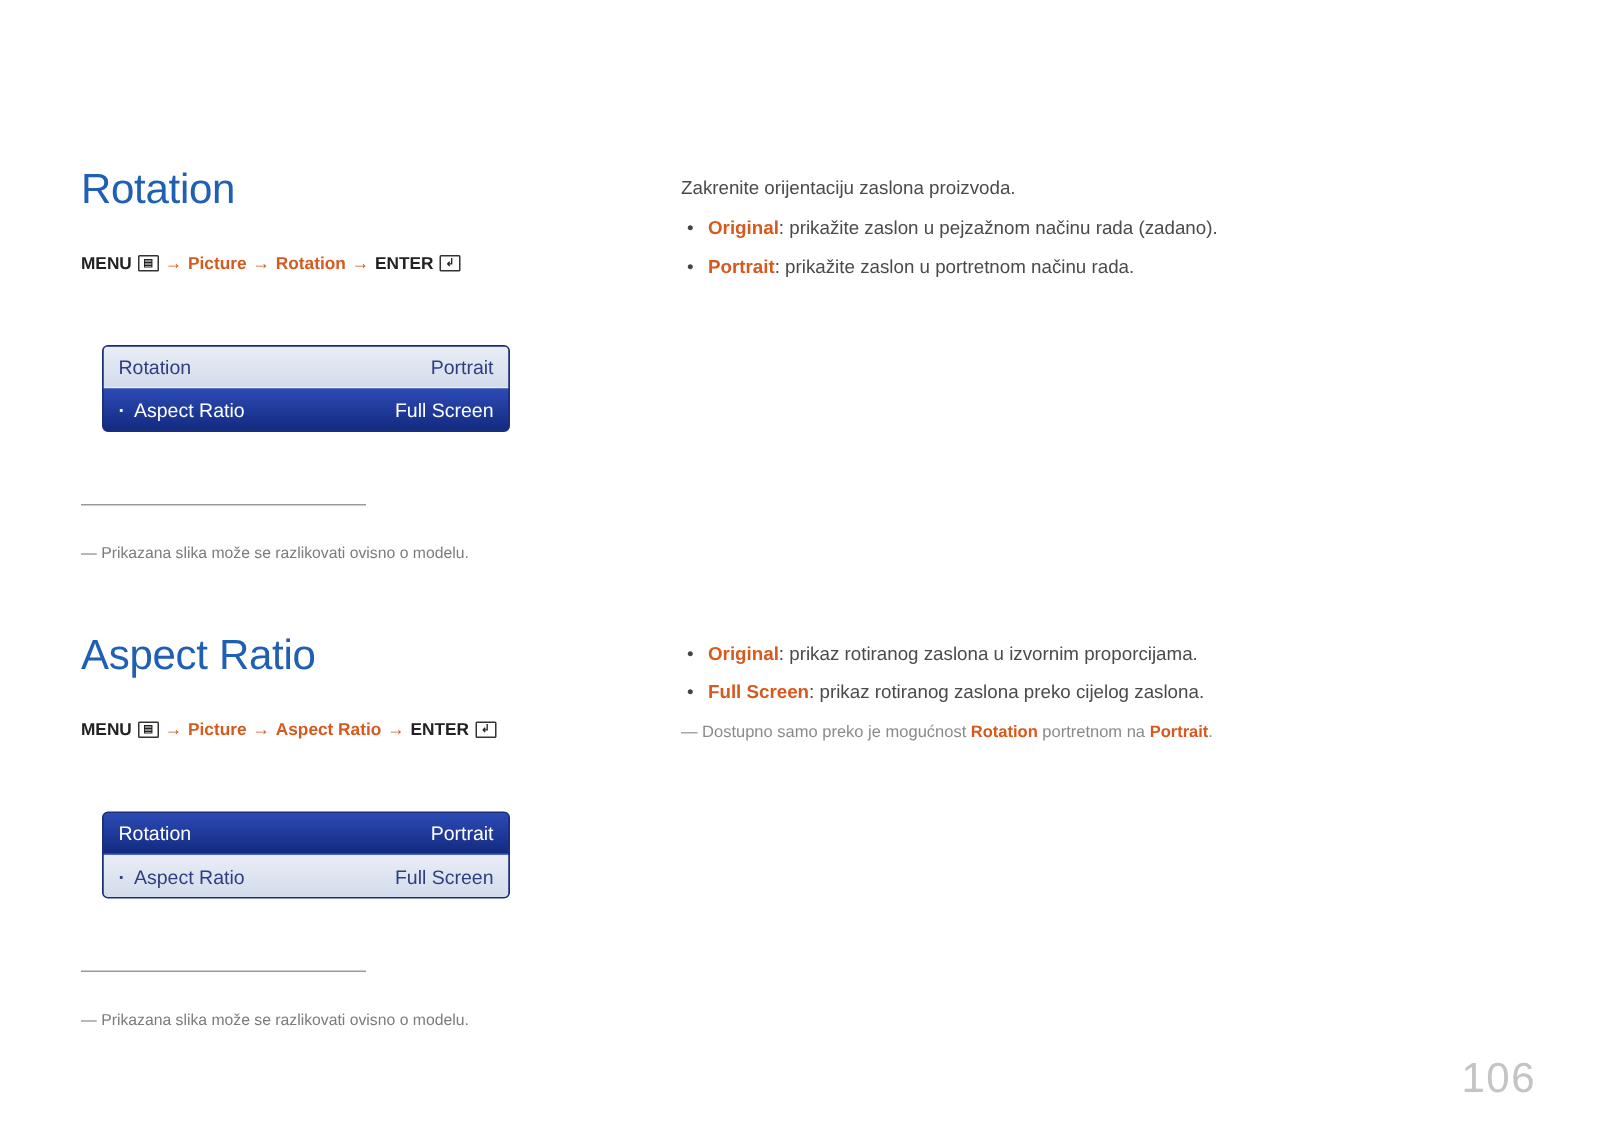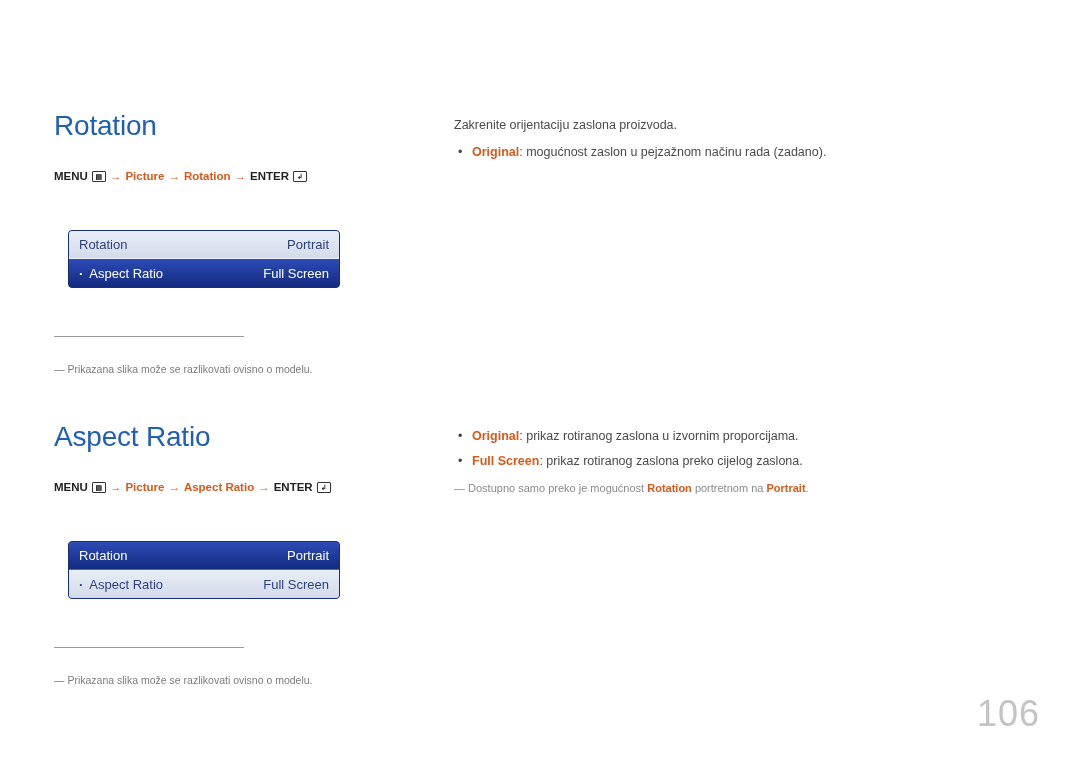--- a/index.html
+++ b/index.html
@@ -29,21 +29,21 @@
     font-size: 28px;
     margin-bottom: 28px;
     letter-spacing: -0.2px;
   }
   .breadcrumb {
     font-size: 11.5px;
     font-weight: 700;
     color: #222;
     margin-bottom: 48px;
     display: flex;
-    align-items: flex-end;
+    align-items: flex-start;
     flex-wrap: wrap;
     gap: 4px;
   }
   .breadcrumb .orange { color: #d65a1e; }
   .breadcrumb .arrow  { color: #d65a1e; font-weight: 700; }
   .kbd-icon {
     display: inline-flex;
     align-items: center;
     justify-content: center;
     width: 14px; height: 11px;
@@ -110,23 +110,23 @@
   .note {
     font-size: 11px;
     color: #8a8a8a;
     margin-top: 4px;
   }
   .note::before { content: "― "; }
   .note .key-term { color: #d65a1e; font-weight: 700; }
 
   .page-num {
     position: absolute;
-    right: 40px;
+    right: 56px;
     bottom: 28px;
-    font-size: 36px;
+    font-size: 28px;
     color: #c4c4c4;
     font-weight: 300;
     letter-spacing: 1px;
   }
 
   .section2 .right-col { padding-top: 6px; }
 </style>
 </head>
 <body>
 
@@ -160,21 +160,24 @@
       </div>
 
       <hr class="rule">
       <div class="footnote">Prikazana slika može se razlikovati ovisno o modelu.</div>
     </div>
 
     <div class="right-col">
       <p>Zakrenite orijentaciju zaslona proizvoda.</p>
       <ul>
         <li>
-          <span class="key-term">Original</span><span>: mogućnost zaslon u pejzažnom načinu rada (zadano).</span>
+          <span class="key-term">Original</span><span>: prikažite zaslon u pejzažnom načinu rada (zadano).</span>
+        </li>
+        <li>
+          <span class="key-term">Portrait</span><span>: prikažite zaslon u portretnom načinu rada.</span>
         </li>
       </ul>
     </div>
   </div>
 
   <div class="cols section2">
     <div class="left-col">
       <h1 class="section-title">Aspect Ratio</h1>
 
       <div class="breadcrumb">

